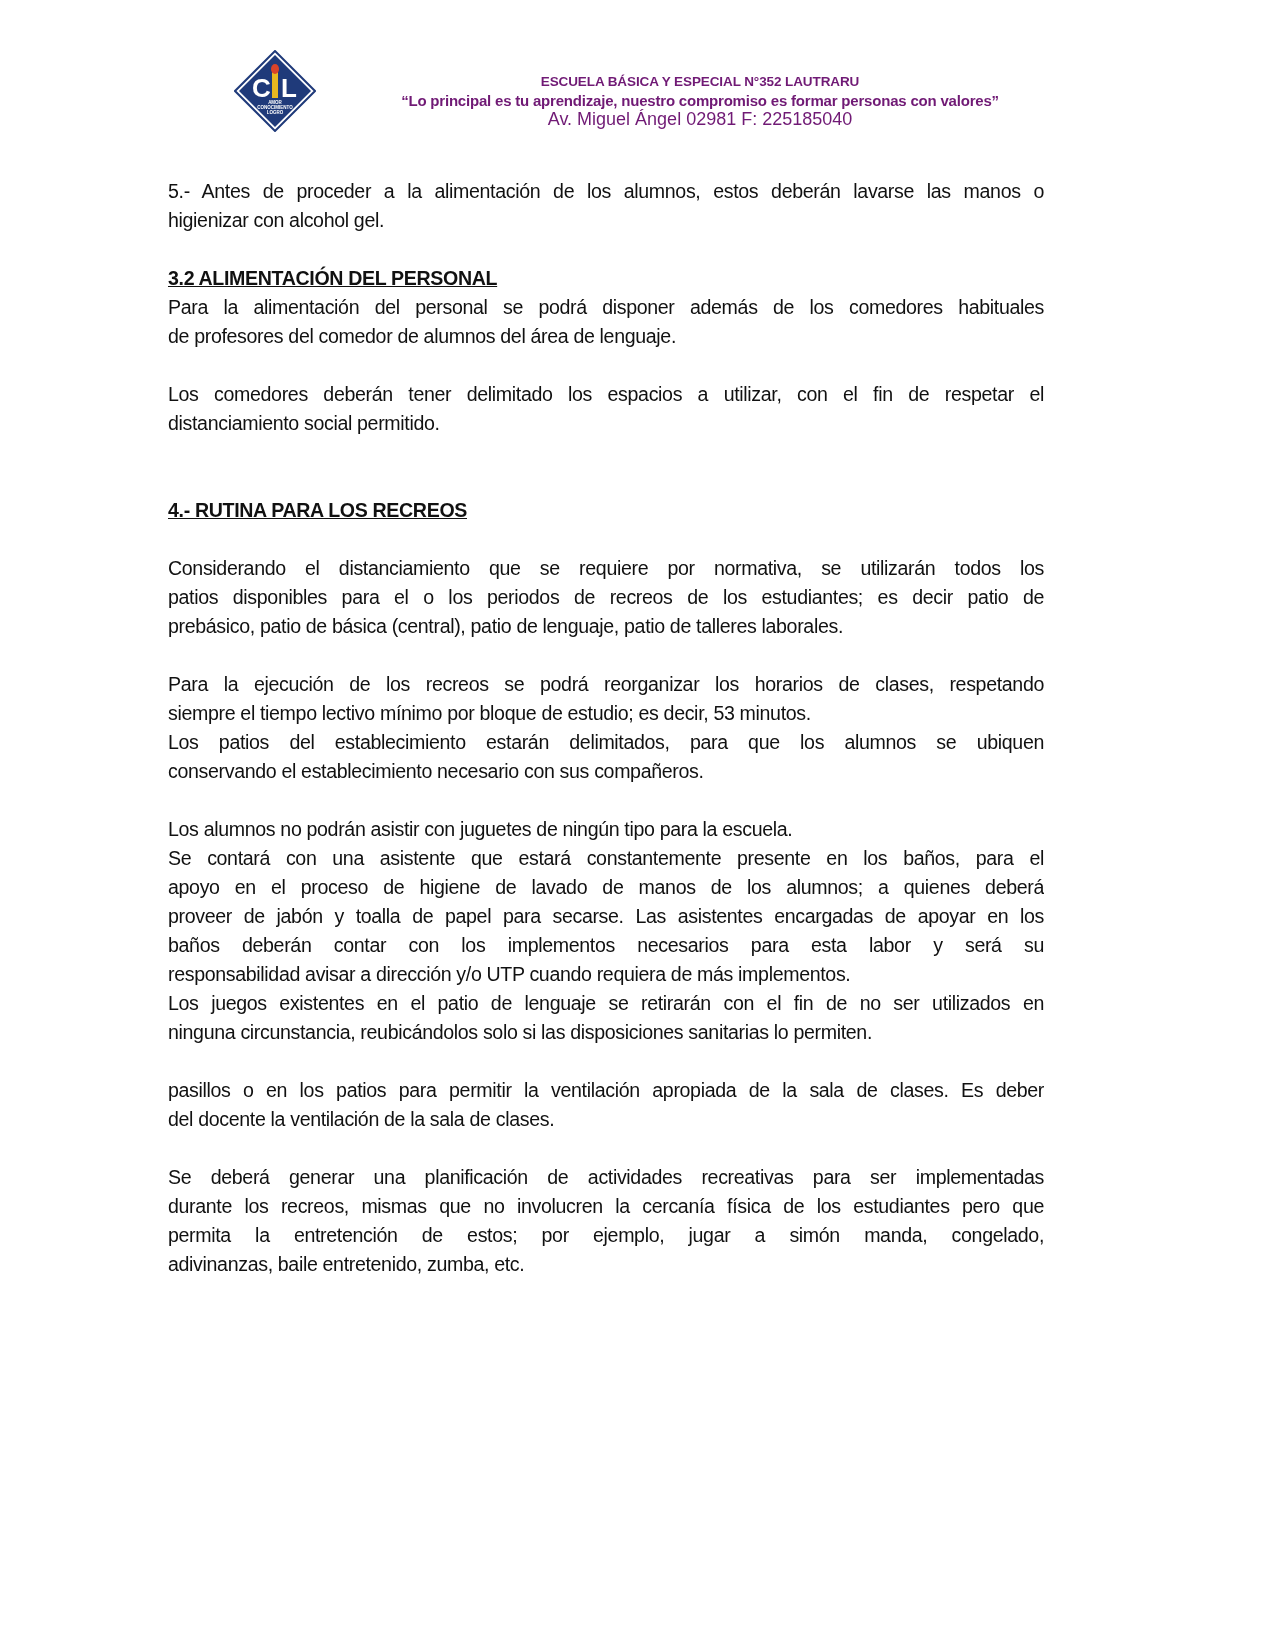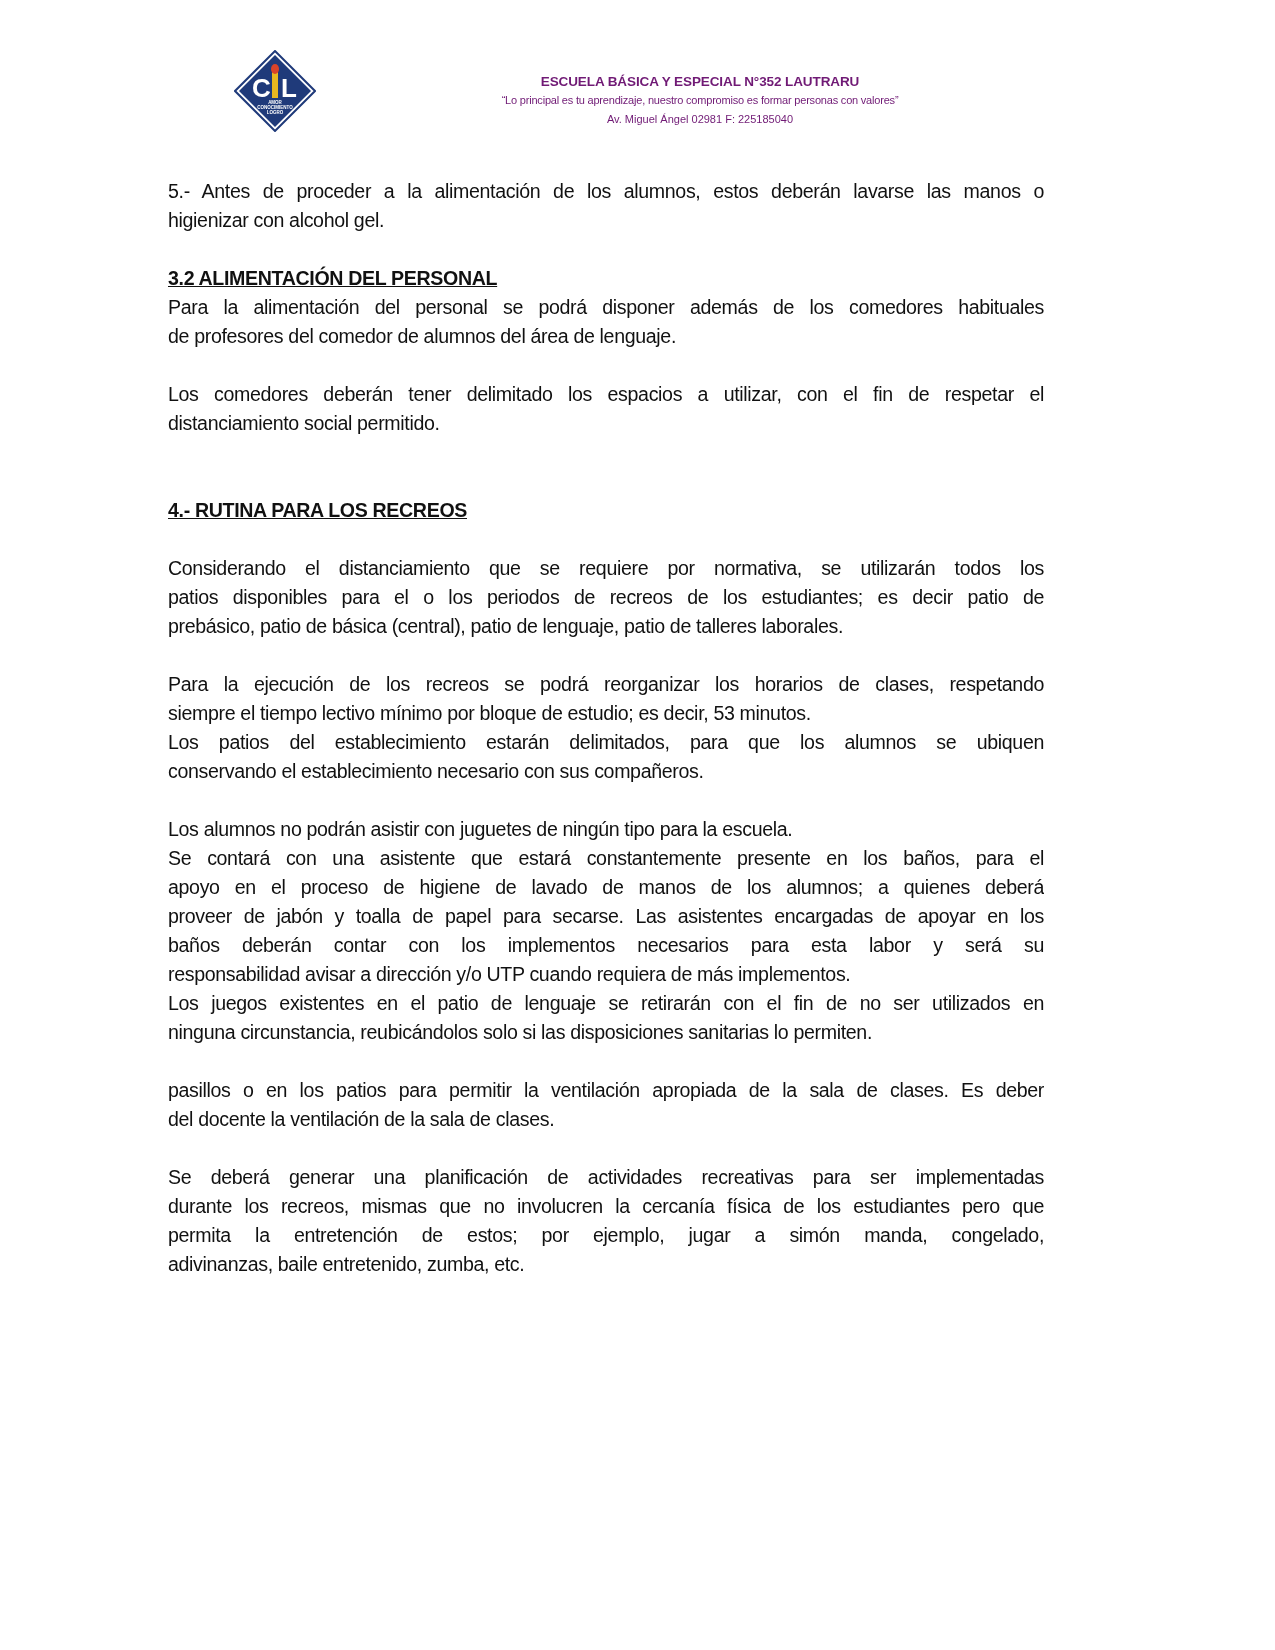--- a/index.html
+++ b/index.html
@@ -4,22 +4,22 @@
 <style>
   html, body { margin: 0; padding: 0; background: #ffffff; }
   body { width: 1275px; height: 1650px; position: relative; overflow: hidden; }
   .page { position: absolute; left: 0; top: 0; width: 1275px; height: 1650px; background: #fff; }
 
   .header { position: absolute; left: 0; top: 0; width: 1275px; height: 150px; }
   .logo { position: absolute; left: 234px; top: 50px; width: 82px; height: 82px; }
   .header-text { position: absolute; left: 400px; top: 72px; width: 600px; text-align: center;
     font-family: "Liberation Sans", sans-serif; color: #701a75; }
   .school-name { font-size: 13.5px; font-weight: bold; line-height: 19px; letter-spacing: -0.1px; }
-  .motto { font-size: 11px; line-height: 19px; letter-spacing: -0.2px; }
-  .address { font-size: 11px; line-height: 19px; }
+  .motto { font-size: 15px; line-height: 19px; letter-spacing: -0.2px; font-weight: bold; }
+  .address { font-size: 18px; line-height: 19px; }
 
   .body-text { position: absolute; left: 168px; top: 177px; width: 876px;
     font-family: "Liberation Sans", sans-serif; color: #111; font-size: 19.6px; letter-spacing: -0.35px; }
   .line { display: block; height: 29px; line-height: 29px; white-space: nowrap; }
   .line.j { text-align: justify; text-align-last: justify; white-space: normal; overflow: hidden; }
   .heading { font-weight: bold; text-decoration: underline; }
   .gap { display: block; height: 29px; }
   .gap2 { display: block; height: 58px; }
 </style>
 </head>

